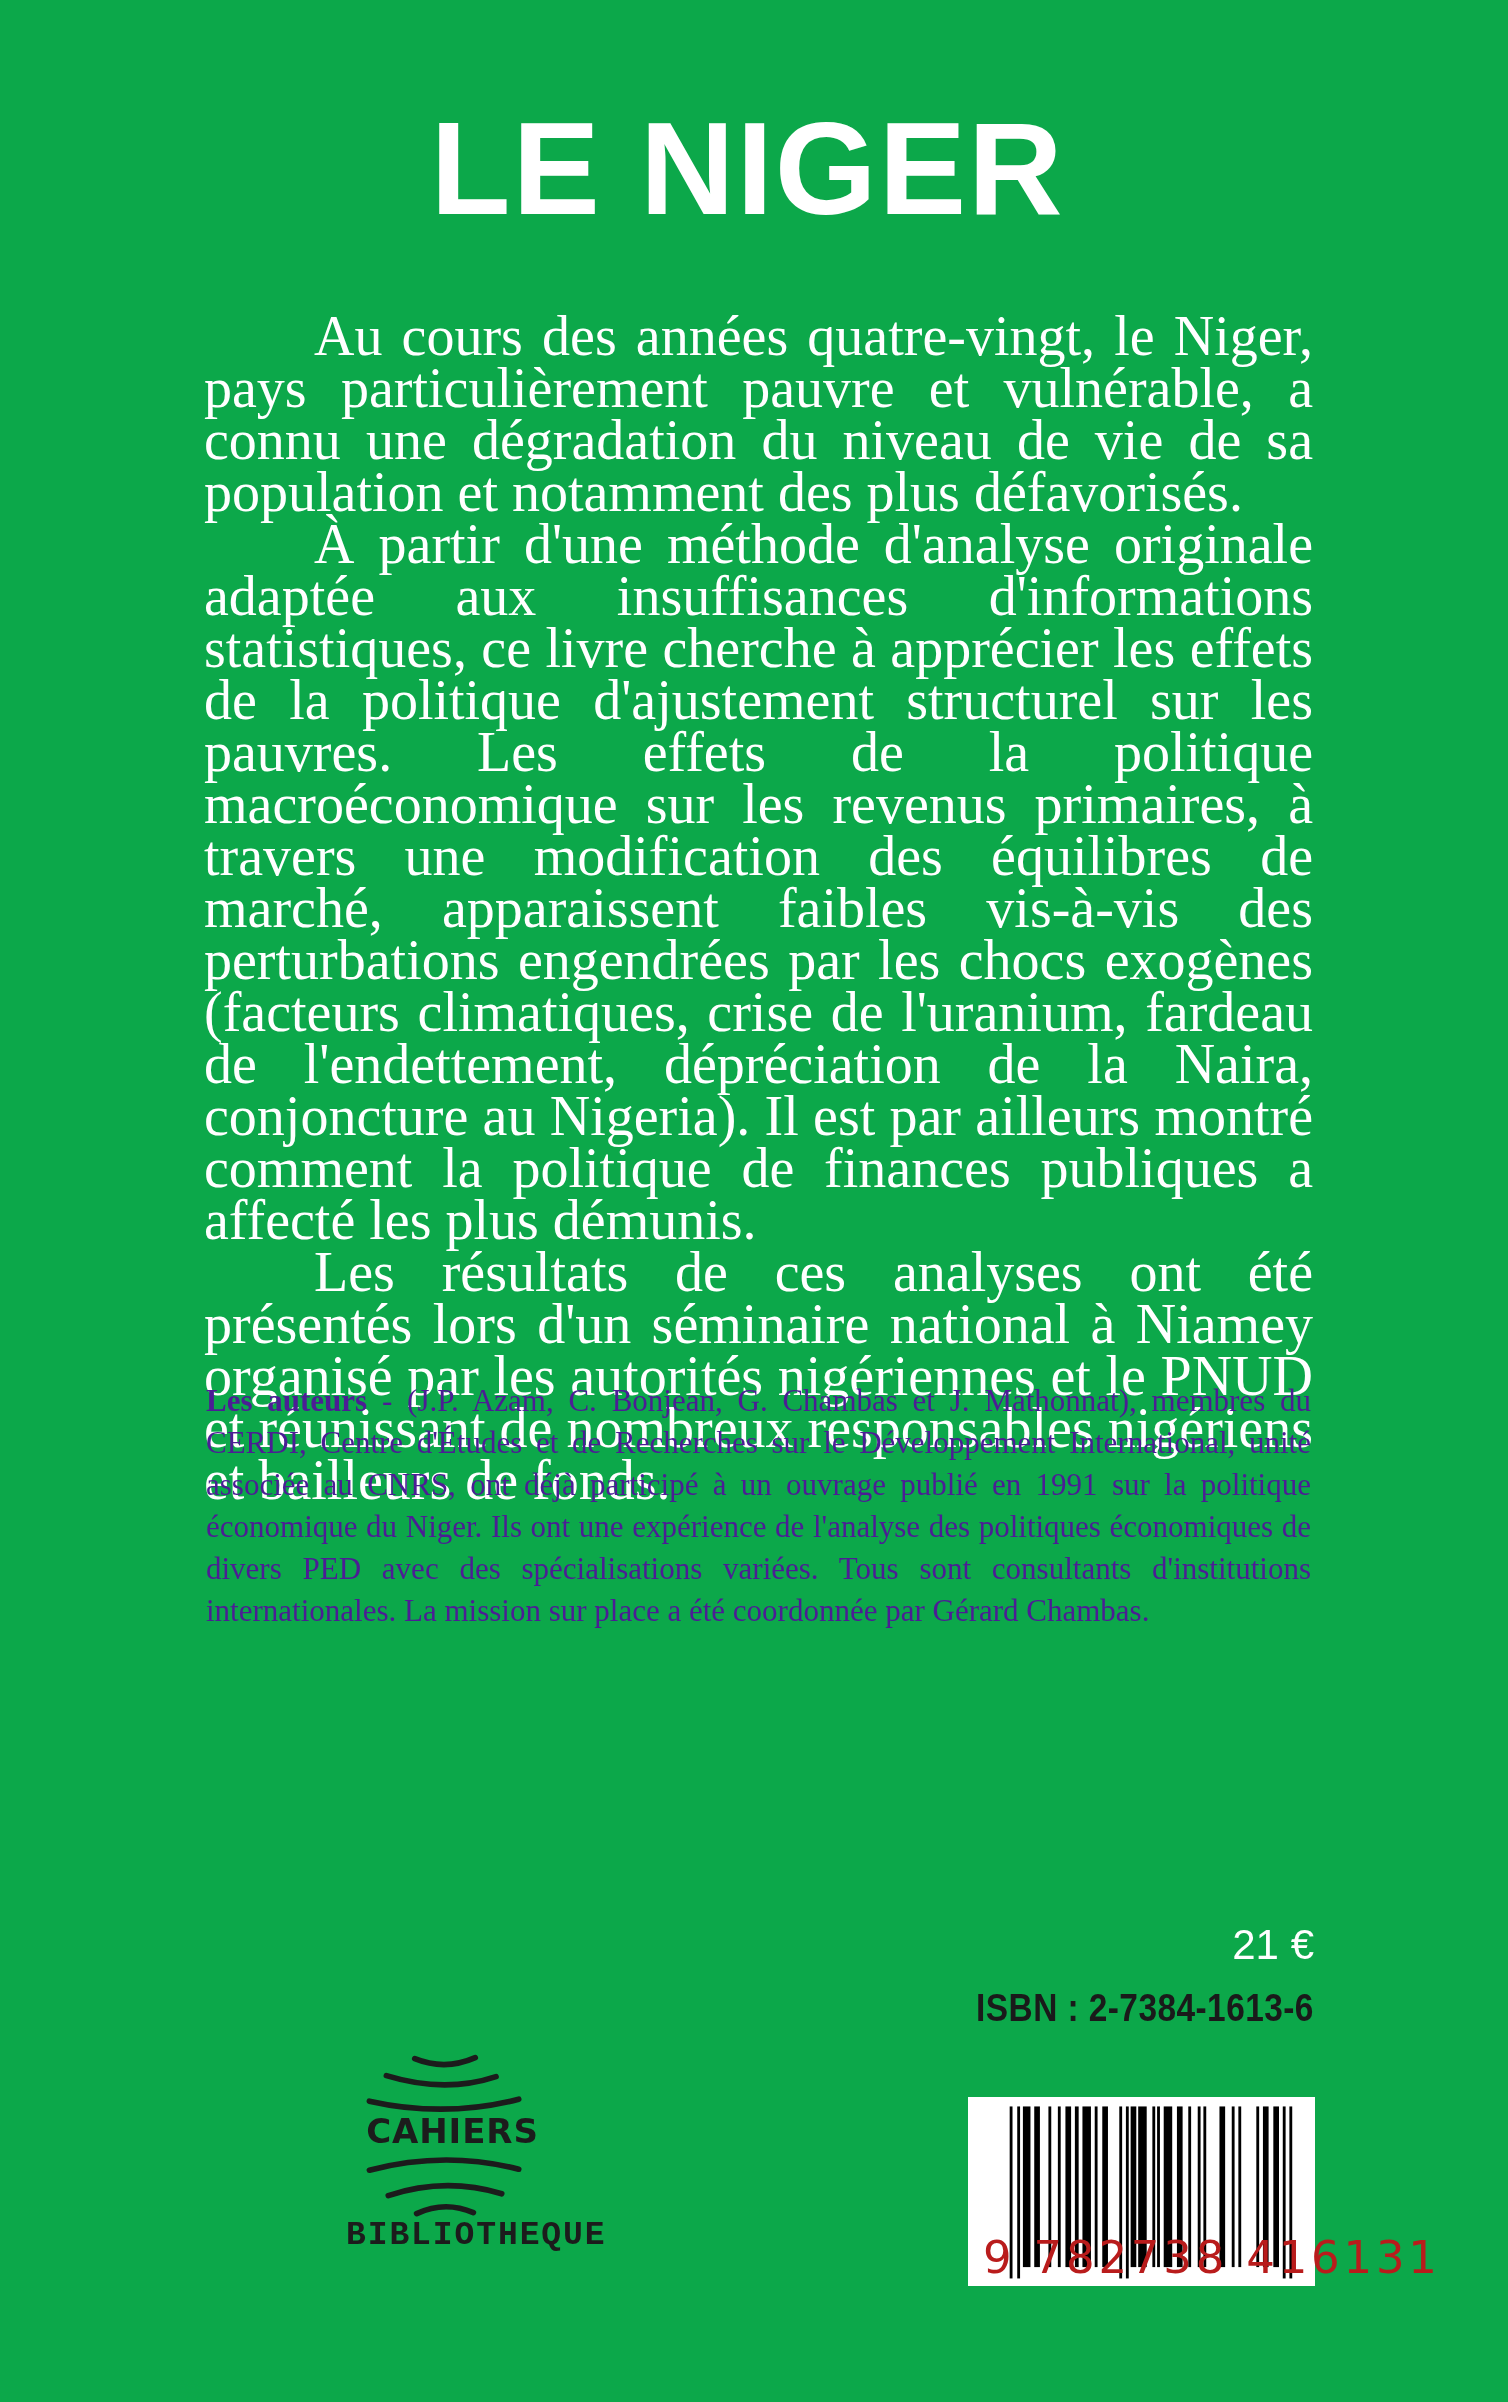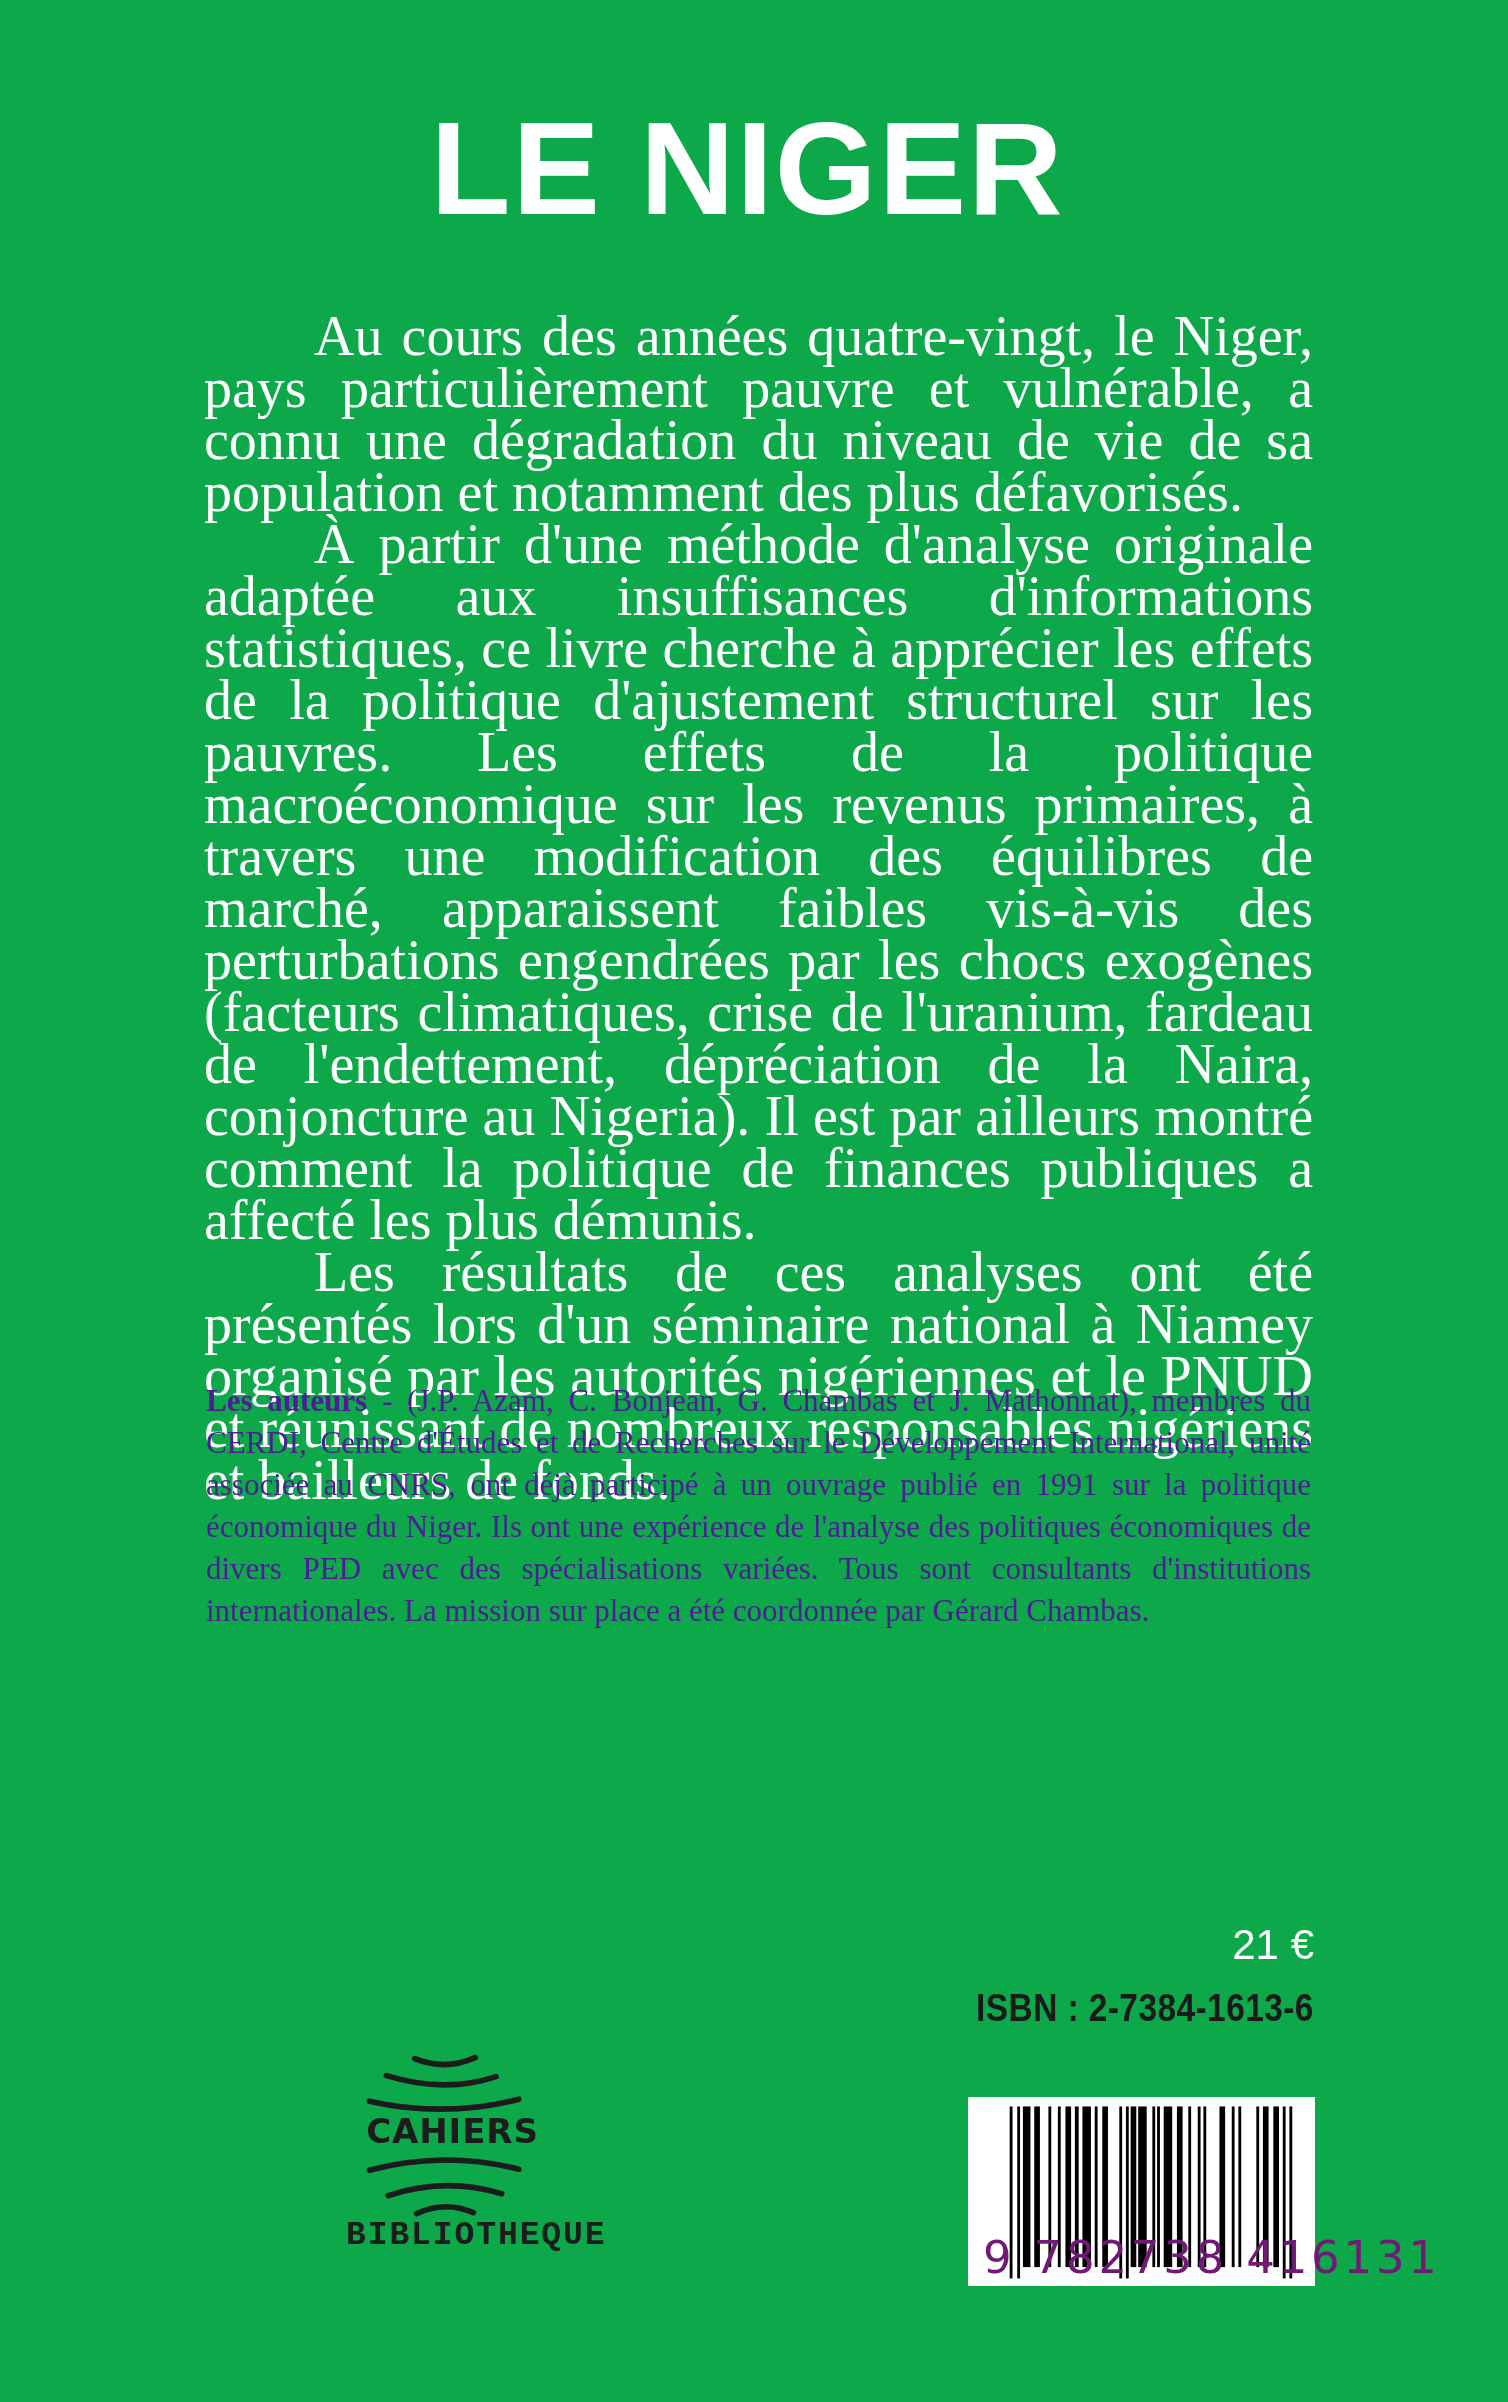--- a/index.html
+++ b/index.html
@@ -48,21 +48,21 @@
   .logo .dev {
     position:absolute; left:-52px; top:225px; font-family:"DejaVu Sans", sans-serif; font-weight:bold;
     font-size:33px; color:#1c1c1c; letter-spacing:1.9px; white-space:nowrap;
   }
   .barcode {
     position:absolute; left:968px; top:2097px; width:347px; height:189px; background:#fff;
   }
   .barcode svg { position:absolute; left:0; top:0; }
   .barcode .digits {
     position:absolute; left:15px; top:134px; font-family:"DejaVu Sans", sans-serif; font-size:45px;
-    color:#701a75; letter-spacing:3.8px; white-space:nowrap;
+    color:#b91c1c; letter-spacing:3.8px; white-space:nowrap;
   }
 </style>
 </head>
 <body>
 
 <div class="title">LE NIGER</div>
 
 <div class="main">
   <p>Au cours des années quatre-vingt, le Niger, pays particulièrement pauvre et vulnérable, a connu une dégradation du niveau de vie de sa population et notamment des plus défavorisés.</p>
   <p>À partir d'une méthode d'analyse originale adaptée aux insuffisances d'informations statistiques, ce livre cherche à apprécier les effets de la politique d'ajustement structurel sur les pauvres. Les effets de la politique macroéconomique sur les revenus primaires, à travers une modification des équilibres de marché, apparaissent faibles vis-à-vis des perturbations engendrées par les chocs exogènes (facteurs climatiques, crise de l'uranium, fardeau de l'endettement, dépréciation de la Naira, conjoncture au Nigeria). Il est par ailleurs montré comment la politique de finances publiques a affecté les plus démunis.</p>

